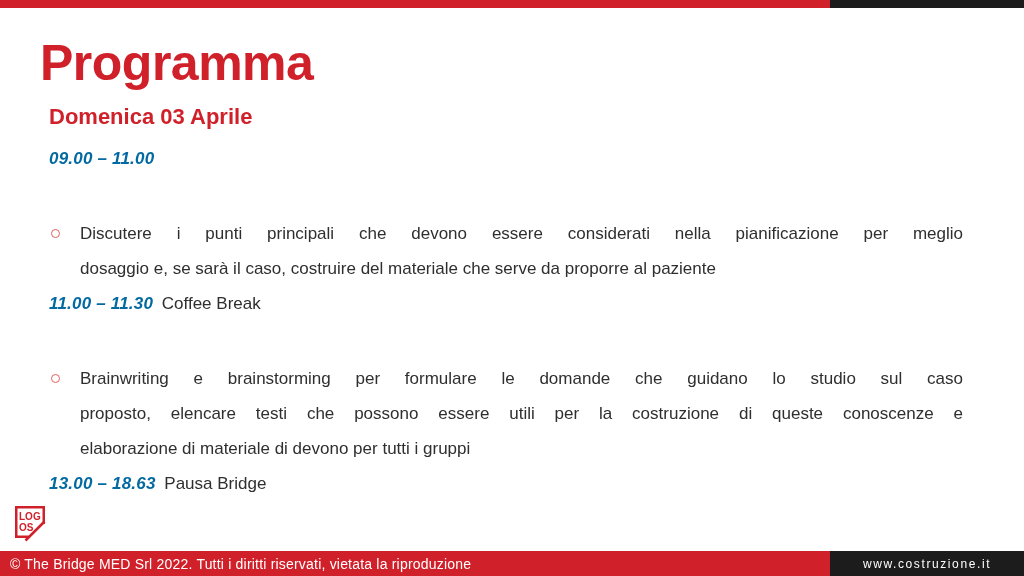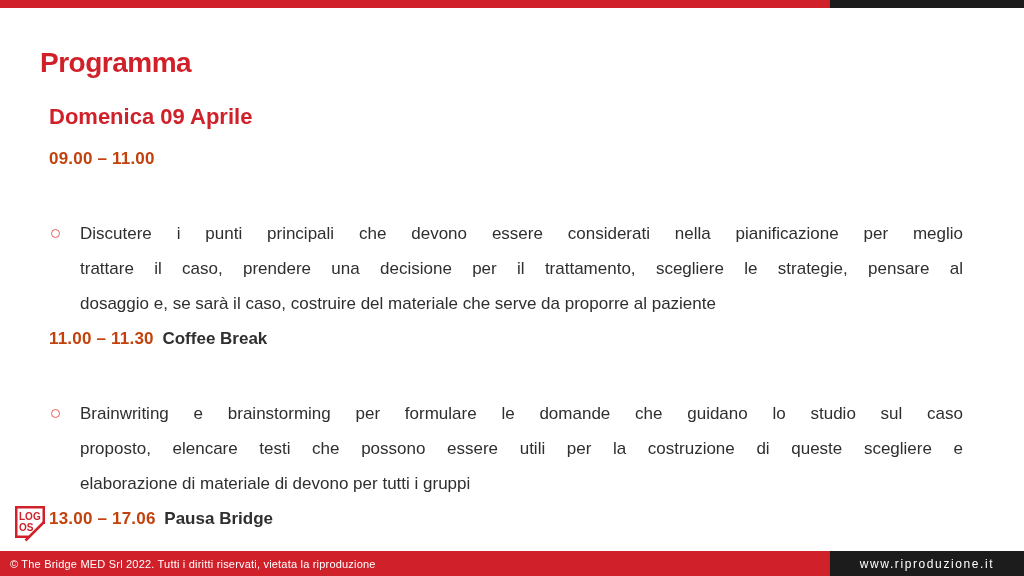--- a/index.html
+++ b/index.html
@@ -12,116 +12,115 @@
   }
   .slide { position:absolute; left:0; top:0; width:1024px; height:576px; background:#fff; }
 
   
   .topbar-red   { position:absolute; left:0;   top:0; width:830px; height:8px; background:#d0212a; }
   .topbar-black { position:absolute; left:830px; top:0; width:194px; height:8px; background:#1c1c1c; }
 
   
   .title {
     position:absolute; left:40px; top:40px;
-    font-size:28px; font-weight:bold; color:#d0212a;
+    font-size:50px; font-weight:bold; color:#d0212a;
     letter-spacing:-0.5px; line-height:46px;
   }
   .subtitle {
     position:absolute; left:49px; top:104px;
     font-size:22px; font-weight:bold; color:#d0212a;
     line-height:26px;
   }
 
   
   .schedule {
     position:absolute; left:49px; top:141px; width:914px;
     font-size:17px; color:#2f2f2f;
   }
   .time-row { line-height:35px; white-space:nowrap; }
-  .time-row .t   { font-weight:bold; color:#c2410c; letter-spacing:0.2px; }
-  .time-row .lbl { font-weight:bold; margin-left:4px; }
+  .time-row .t   { font-weight:bold; color:#0369a1; letter-spacing:0.2px;font-style:italic; }
+  .time-row .lbl { font-weight:normal; margin-left:4px; }
 
   .bullet-item { position:relative; padding-left:31px;margin-top:40px; }
   .bullet {
     position:absolute; left:2px; top:13px;
     width:9px; height:9px; border:1.6px solid #e2625e; border-radius:50%;
     background:transparent;
   }
   .jline { line-height:35px; text-align:justify; text-align-last:justify; }
   .jline.last { text-align-last:left; }
 
   
   .logo { position:absolute; left:15px; top:506px; }
   .logo text { font-family:"Liberation Sans", sans-serif; font-weight:bold; }
 
   
   .footer-red {
     position:absolute; left:0; top:551px; width:830px; height:25px;
     background:#d0212a; color:#ffffff;
     display:flex; align-items:center; padding-left:10px;
-    font-size:11px; letter-spacing:0.2px;
+    font-size:14px; letter-spacing:0.2px;
   }
   .footer-black {
     position:absolute; left:830px; top:551px; width:194px; height:25px;
     background:#1c1c1c; color:#ffffff;
     display:flex; align-items:center; justify-content:center;
     font-size:12px; letter-spacing:1.6px;
   }
 </style>
 </head>
 <body>
 
 <div class="slide">
 
   <div class="topbar-red"></div>
   <div class="topbar-black"></div>
 
   <h1 class="title">Programma</h1>
-  <h2 class="subtitle">Domenica 09 Aprile</h2>
+  <h2 class="subtitle">Domenica 03 Aprile</h2>
 
   <div class="schedule">
 
     <div class="time-row">
       <span class="t">09.00 – 11.00</span>
     </div>
 
     <div class="bullet-item">
       <span class="bullet"></span>
       <div class="jline">Discutere i punti principali che devono essere considerati nella pianificazione per meglio</div>
-      <div class="jline">trattare il caso, prendere una decisione per il trattamento, scegliere le strategie, pensare al</div>
       <div class="jline last">dosaggio e, se sarà il caso, costruire del materiale che serve da proporre al paziente</div>
     </div>
 
     <div class="time-row">
       <span class="t">11.00 – 11.30</span>
       <span class="lbl">Coffee Break</span>
     </div>
 
 
     <div class="bullet-item">
       <span class="bullet"></span>
       <div class="jline">Brainwriting e brainstorming per formulare le domande che guidano lo studio sul caso</div>
-      <div class="jline">proposto, elencare testi che possono essere utili per la costruzione di queste scegliere e</div>
+      <div class="jline">proposto, elencare testi che possono essere utili per la costruzione di queste conoscenze e</div>
       <div class="jline last">elaborazione di materiale di devono per tutti i gruppi</div>
     </div>
 
     <div class="time-row">
-      <span class="t">13.00 – 17.06</span>
+      <span class="t">13.00 – 18.63</span>
       <span class="lbl">Pausa Bridge</span>
     </div>
 
   </div>
 
   <svg class="logo" width="34" height="40" viewBox="0 0 34 40">
     <path d="M 28.75 18 L 28.75 1.25 L 1.25 1.25 L 1.25 30.75 L 13.5 30.75" fill="none" stroke="#d0212a" stroke-width="2.5"></path>
     <line x1="10.5" y1="34.5" x2="29.5" y2="15.5" stroke="#d0212a" stroke-width="2.5"></line>
     <text x="4" y="14" font-size="10" fill="#d0212a">LOG</text>
     <text x="4" y="25" font-size="10" fill="#d0212a">OS</text>
   </svg>
 
   <div class="footer-red">
     <span>© The Bridge MED Srl 2022. Tutti i diritti riservati, vietata la riproduzione</span>
   </div>
   <div class="footer-black">
-    <span>www.riproduzione.it</span>
+    <span>www.costruzione.it</span>
   </div>
 
 </div>
 
 </body></html>

